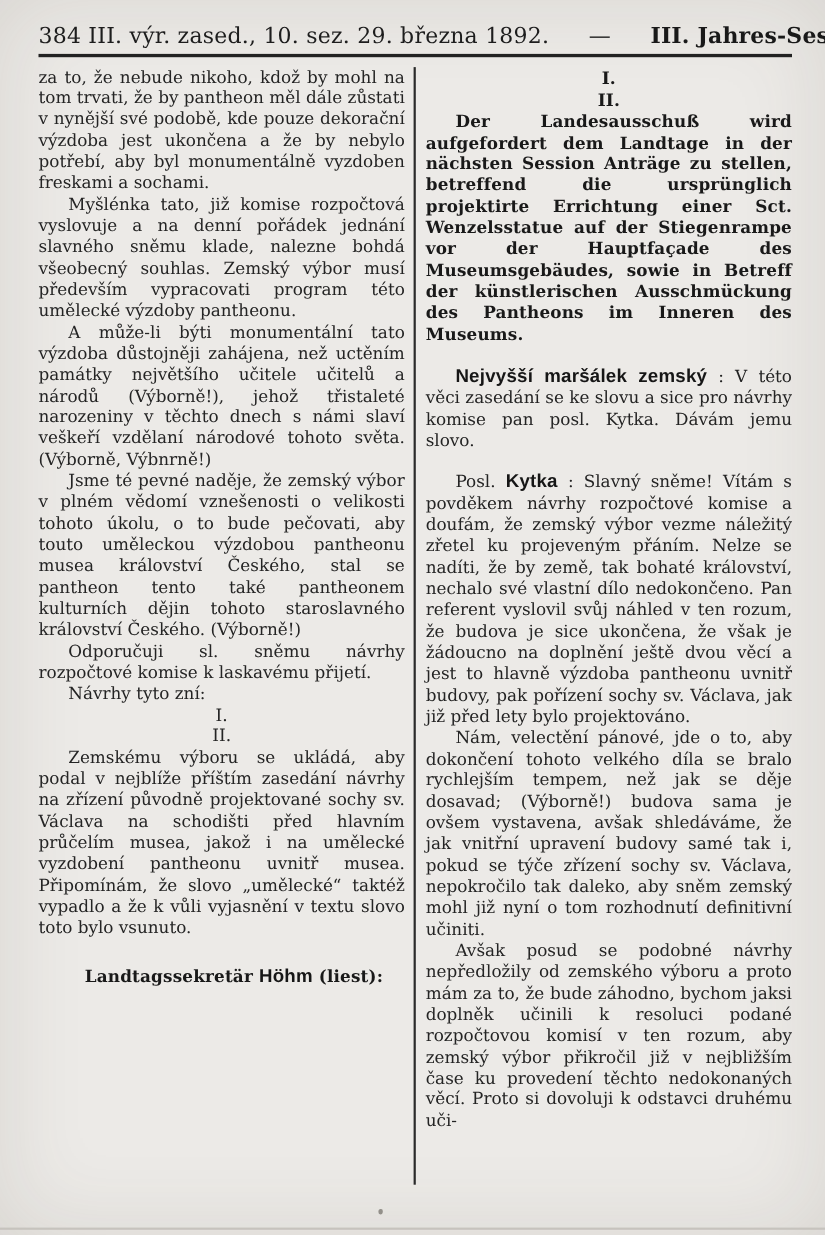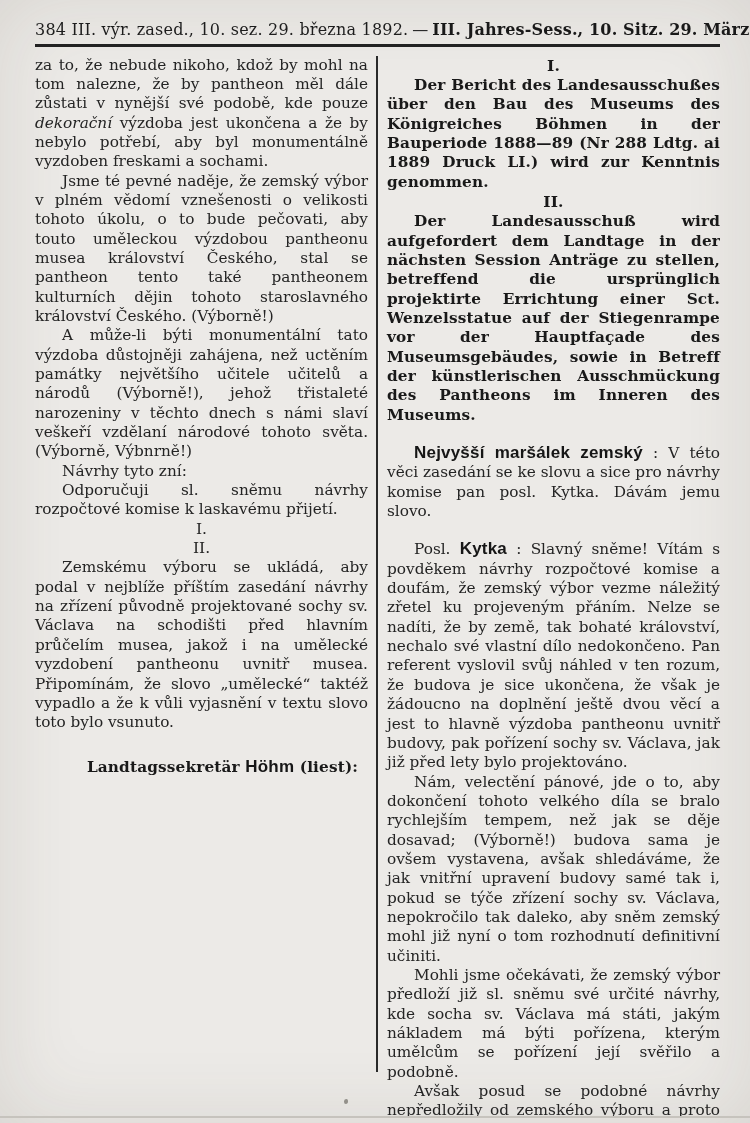--- a/index.html
+++ b/index.html
@@ -13,42 +13,42 @@
   }
   .page{
     position:absolute;inset:0;
     padding:20px 30px 0 35px;
     box-sizing:border-box;
     box-shadow:inset 0 0 80px rgba(70,62,50,.12);
   }
   
   .header{
     display:flex;justify-content:space-between;align-items:baseline;
-    font-size:16px;white-space:nowrap;color:#1d1d1d;
+    font-size:20px;white-space:nowrap;color:#1d1d1d;gap:32px;
   }
   .h-roman{letter-spacing:.2px;}
   .h-sep{padding:0 4px;}
   .h-fraktur,.run-f{
     font-family:"DejaVu Serif",serif;font-weight:bold;
     letter-spacing:.15px;color:#191919;
   }
   .header-rule{height:2.5px;background:#222;margin-top:5px;}
   
   .columns{display:flex;margin-top:9px;position:relative;}
   .col{width:333px;}
   .divider{width:2px;background:#2a2a2a;margin:0 9px 0 8px;height:1016px;}
   .para{
     margin:0;font-size:15.3px;line-height:19.35px;
     text-align:justify;
   }
   .para.indent{text-indent:27px;}
-  .para.leftal{text-align:center;}
+  .para.leftal{text-align:left;}
   .para.ind40{padding-left:42px;text-indent:0;}
   .center-num{text-align:center;font-size:15.5px;line-height:19.35px;}
-  .run-i{font-style:italic;}
+  .run-i{}
   .run-b{
     font-family:"Liberation Sans",sans-serif;font-weight:bold;
     font-size:17px;letter-spacing:.2px;color:#161616;
   }
   
   .bottom-rule{position:absolute;left:0;right:0;bottom:5px;height:2px;background:#c6c3bd;}
   .speck{position:absolute;left:344px;bottom:19px;width:4px;height:5px;background:#93908a;border-radius:50% 40% 55% 45%;}
 </style>
 </head>
 <body>
@@ -58,42 +58,41 @@
   <div class="header">
     <span class="h-roman">384 III. výr. zased., 10. sez. 29. března 1892.</span>
     <span class="h-sep">—</span>
     <span class="h-fraktur">III. Jahres-Sess., 10. Sitz. 29. März 1892.</span>
   </div>
 
   <div class="header-rule"></div>
 
   <div class="columns">
     <div class="col" id="col-left">
-        <p class="para"><span>za to, že nebude nikoho, kdož by mohl na tom nalezne, že by pantheon měl dále zůstati v nynější své podobě, kde pouze </span><span class="run-i">dekorační</span><span> výzdoba jest ukončena a že by nebylo potřebí, aby byl monumentálně vyzdoben freskami a sochami.</span></p>
+        <p class="para"><span>za to, že nebude nikoho, kdož by mohl na tom trvati, že by pantheon měl dále zůstati v nynější své podobě, kde pouze </span><span class="run-i">dekorační</span><span> výzdoba jest ukončena a že by nebylo potřebí, aby byl monumentálně vyzdoben freskami a sochami.</span></p>
+        <p class="para indent"><span>Myšlénka tato, již komise rozpočtová vyslovuje a na denní pořádek jednání slavného sněmu klade, nalezne bohdá všeobecný souhlas. Zemský výbor musí především vypracovati program této umělecké výzdoby pantheonu.</span></p>
+        <p class="para indent"><span>A může-li býti monumentální tato výzdoba důstojněji zahájena, než uctěním památky největšího učitele učitelů a národů (Výborně!), jehož třistaleté narozeniny v těchto dnech s námi slaví veškeří vzdělaní národové tohoto světa. (Výborně, Výbnrně!)</span></p>
         <p class="para indent"><span>Jsme té pevné naděje, že zemský výbor v plném vědomí vznešenosti o velikosti tohoto úkolu, o to bude pečovati, aby touto uměleckou výzdobou pantheonu musea království Českého, stal se pantheon tento také pantheonem kulturních dějin tohoto staroslavného království Českého. (Výborně!)</span></p>
-        <p class="para indent"><span>A může-li býti monumentální tato výzdoba důstojněji zahájena, než uctěním památky největšího učitele učitelů a národů (Výborně!), jehož třistaleté narozeniny v těchto dnech s námi slaví veškeří vzdělaní národové tohoto světa. (Výborně, Výbnrně!)</span></p>
+        <p class="para indent"><span>Odporučuji sl. sněmu návrhy rozpočtové komise k laskavému přijetí.</span></p>
         <p class="para indent"><span>Návrhy tyto zní:</span></p>
-        <p class="para indent"><span>Odporučuji sl. sněmu návrhy rozpočtové komise k laskavému přijetí.</span></p>
         <div class="center-num"><span>I.</span></div>
         <div class="center-num"><span>II.</span></div>
         <p class="para indent"><span>Zemskému výboru se ukládá, aby podal v nejblíže příštím zasedání návrhy na zřízení původně projektované sochy sv. Václava na schodišti před hlavním průčelím musea, jakož i na umělecké vyzdobení pantheonu uvnitř musea. Připomínám, že slovo „umělecké“ taktéž vypadlo a že k vůli vyjasnění v textu slovo toto bylo vsunuto.</span></p>
         <div style="height: 24px;"></div>
         <p class="para leftal ind40"><span class="run-f">Landtagssekretär </span><span class="run-b">Höhm</span><span class="run-f"> (liest):</span></p>
       </div>
     <div class="divider"></div>
     <div class="col" id="col-right">
         <div class="center-num"><span class="run-f">I.</span></div>
-        <p class="para indent"><span class="run-f">Der Bericht des Landesausschußes über den Bau des Museums des Königreiches Böhmen in der Bauperiode 1888—89 (Nr 288 Ldtg. ai 1889 Druck LI.) wird zur Kenntnis genommen.</span></p>
         <div class="center-num"><span class="run-f">II.</span></div>
         <p class="para indent"><span class="run-f">Der Landesausschuß wird aufgefordert dem Landtage in der nächsten Session Anträge zu stellen, betreffend die ursprünglich projektirte Errichtung einer Sct. Wenzelsstatue auf der Stiegenrampe vor der Hauptfaçade des Museumsgebäudes, sowie in Betreff der künstlerischen Ausschmückung des Pantheons im Inneren des Museums.</span></p>
         <div style="height: 18px;"></div>
         <p class="para indent"><span class="run-b">Nejvyšší maršálek zemský</span><span> : V této věci zasedání se ke slovu a sice pro návrhy komise pan posl. Kytka. Dávám jemu slovo.</span></p>
         <div style="height: 18px;"></div>
         <p class="para indent"><span>Posl. </span><span class="run-b">Kytka</span><span> : Slavný sněme! Vítám s povděkem návrhy rozpočtové komise a doufám, že zemský výbor vezme náležitý zřetel ku projeveným přáním. Nelze se nadíti, že by země, tak bohaté království, nechalo své vlastní dílo nedokončeno. Pan referent vyslovil svůj náhled v ten rozum, že budova je sice ukončena, že však je žádoucno na doplnění ještě dvou věcí a jest to hlavně výzdoba pantheonu uvnitř budovy, pak pořízení sochy sv. Václava, jak již před lety bylo projektováno.</span></p>
         <p class="para indent"><span>Nám, velectění pánové, jde o to, aby dokončení tohoto velkého díla se bralo rychlejším tempem, než jak se děje dosavad; (Výborně!) budova sama je ovšem vystavena, avšak shledáváme, že jak vnitřní upravení budovy samé tak i, pokud se týče zřízení sochy sv. Václava, nepokročilo tak daleko, aby sněm zemský mohl již nyní o tom rozhodnutí definitivní učiniti.</span></p>
-        <p class="para indent"><span>Mohli jsme očekávati, že zemský výbor předloží již sl. sněmu své určité návrhy, kde socha sv. Václava má státi, jakým nákladem má býti pořízena, kterým umělcům se pořízení její svěřilo a podobně.</span></p>
         <p class="para indent"><span>Avšak posud se podobné návrhy nepředložily od zemského výboru a proto mám za to, že bude záhodno, bychom jaksi doplněk učinili k resoluci podané rozpočtovou komisí v ten rozum, aby zemský výbor přikročil již v nejbližším čase ku provedení těchto nedokonaných věcí. Proto si dovoluji k odstavci druhému uči-</span></p>
       </div>
   </div>
 
   <div class="speck"></div>
   <div class="bottom-rule"></div>
 </div>
 
 </body></html>

